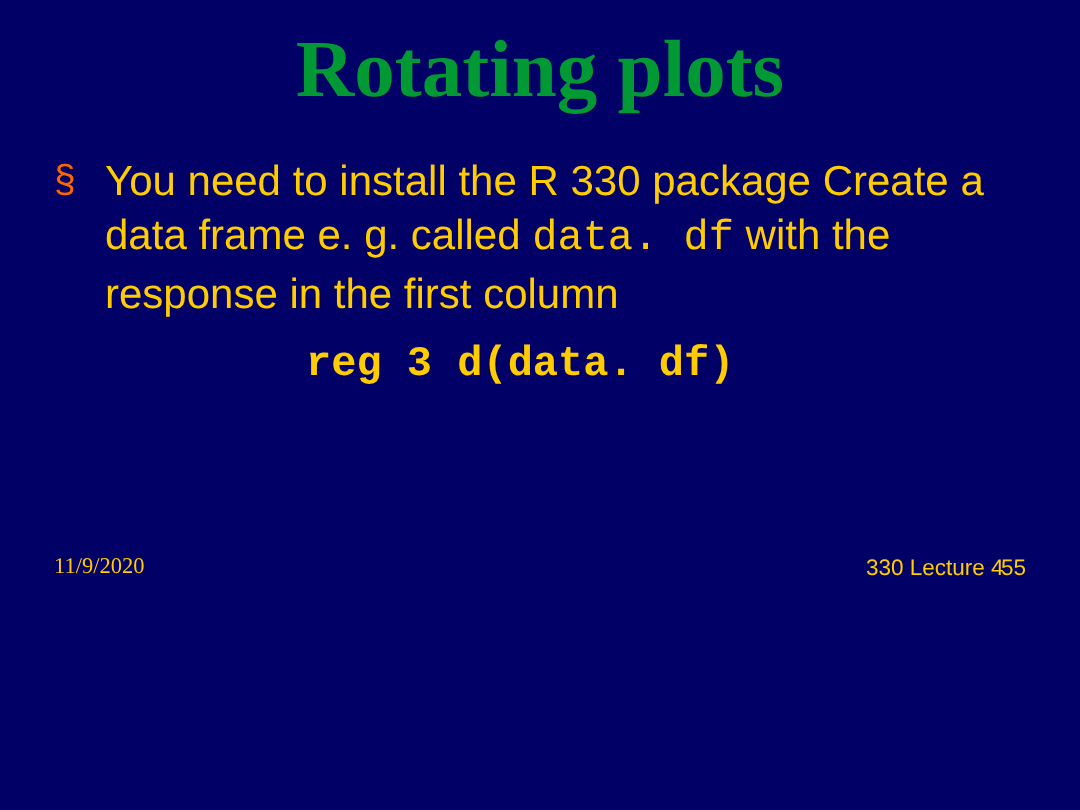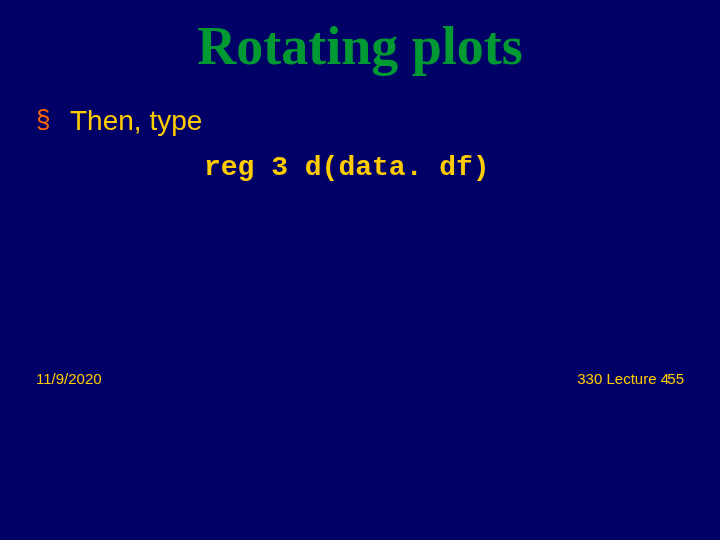--- a/index.html
+++ b/index.html
@@ -60,34 +60,34 @@
     margin-top: 13px;
   }
   .footer {
     position: absolute;
     bottom: 22px;
     left: 36px;
     right: 36px;
     font-size: 15px;
     color: #ffcc00;
   }
-  .footer .date { position: absolute; left: 0; }
+  .footer .date { position: absolute; left: 0; font-family: Liberation Serif, serif; }
   .footer .center { position: absolute; left: 0; right: 15px; text-align: right; }
   .footer .page { position: absolute; right: 0; }
 </style>
 </head>
 <body>
 
 <div class="slide">
 
   <h1 class="title">Rotating plots</h1>
 
   <ul class="bullets">
     <li>
-      <span>Then, type</span>
+      <span>You need to install the R 330 package Create a data frame e. g. called </span><span class="mono">data. df</span><span> with the response in the first column</span>
     </li>
   </ul>
 
   <div class="codeblock">reg 3 d(data. df)</div>
 
   <div class="footer">
     <span class="date">11/9/2020</span>
     <span class="center">330 Lecture 4</span>
     <span class="page">55</span>
   </div>

